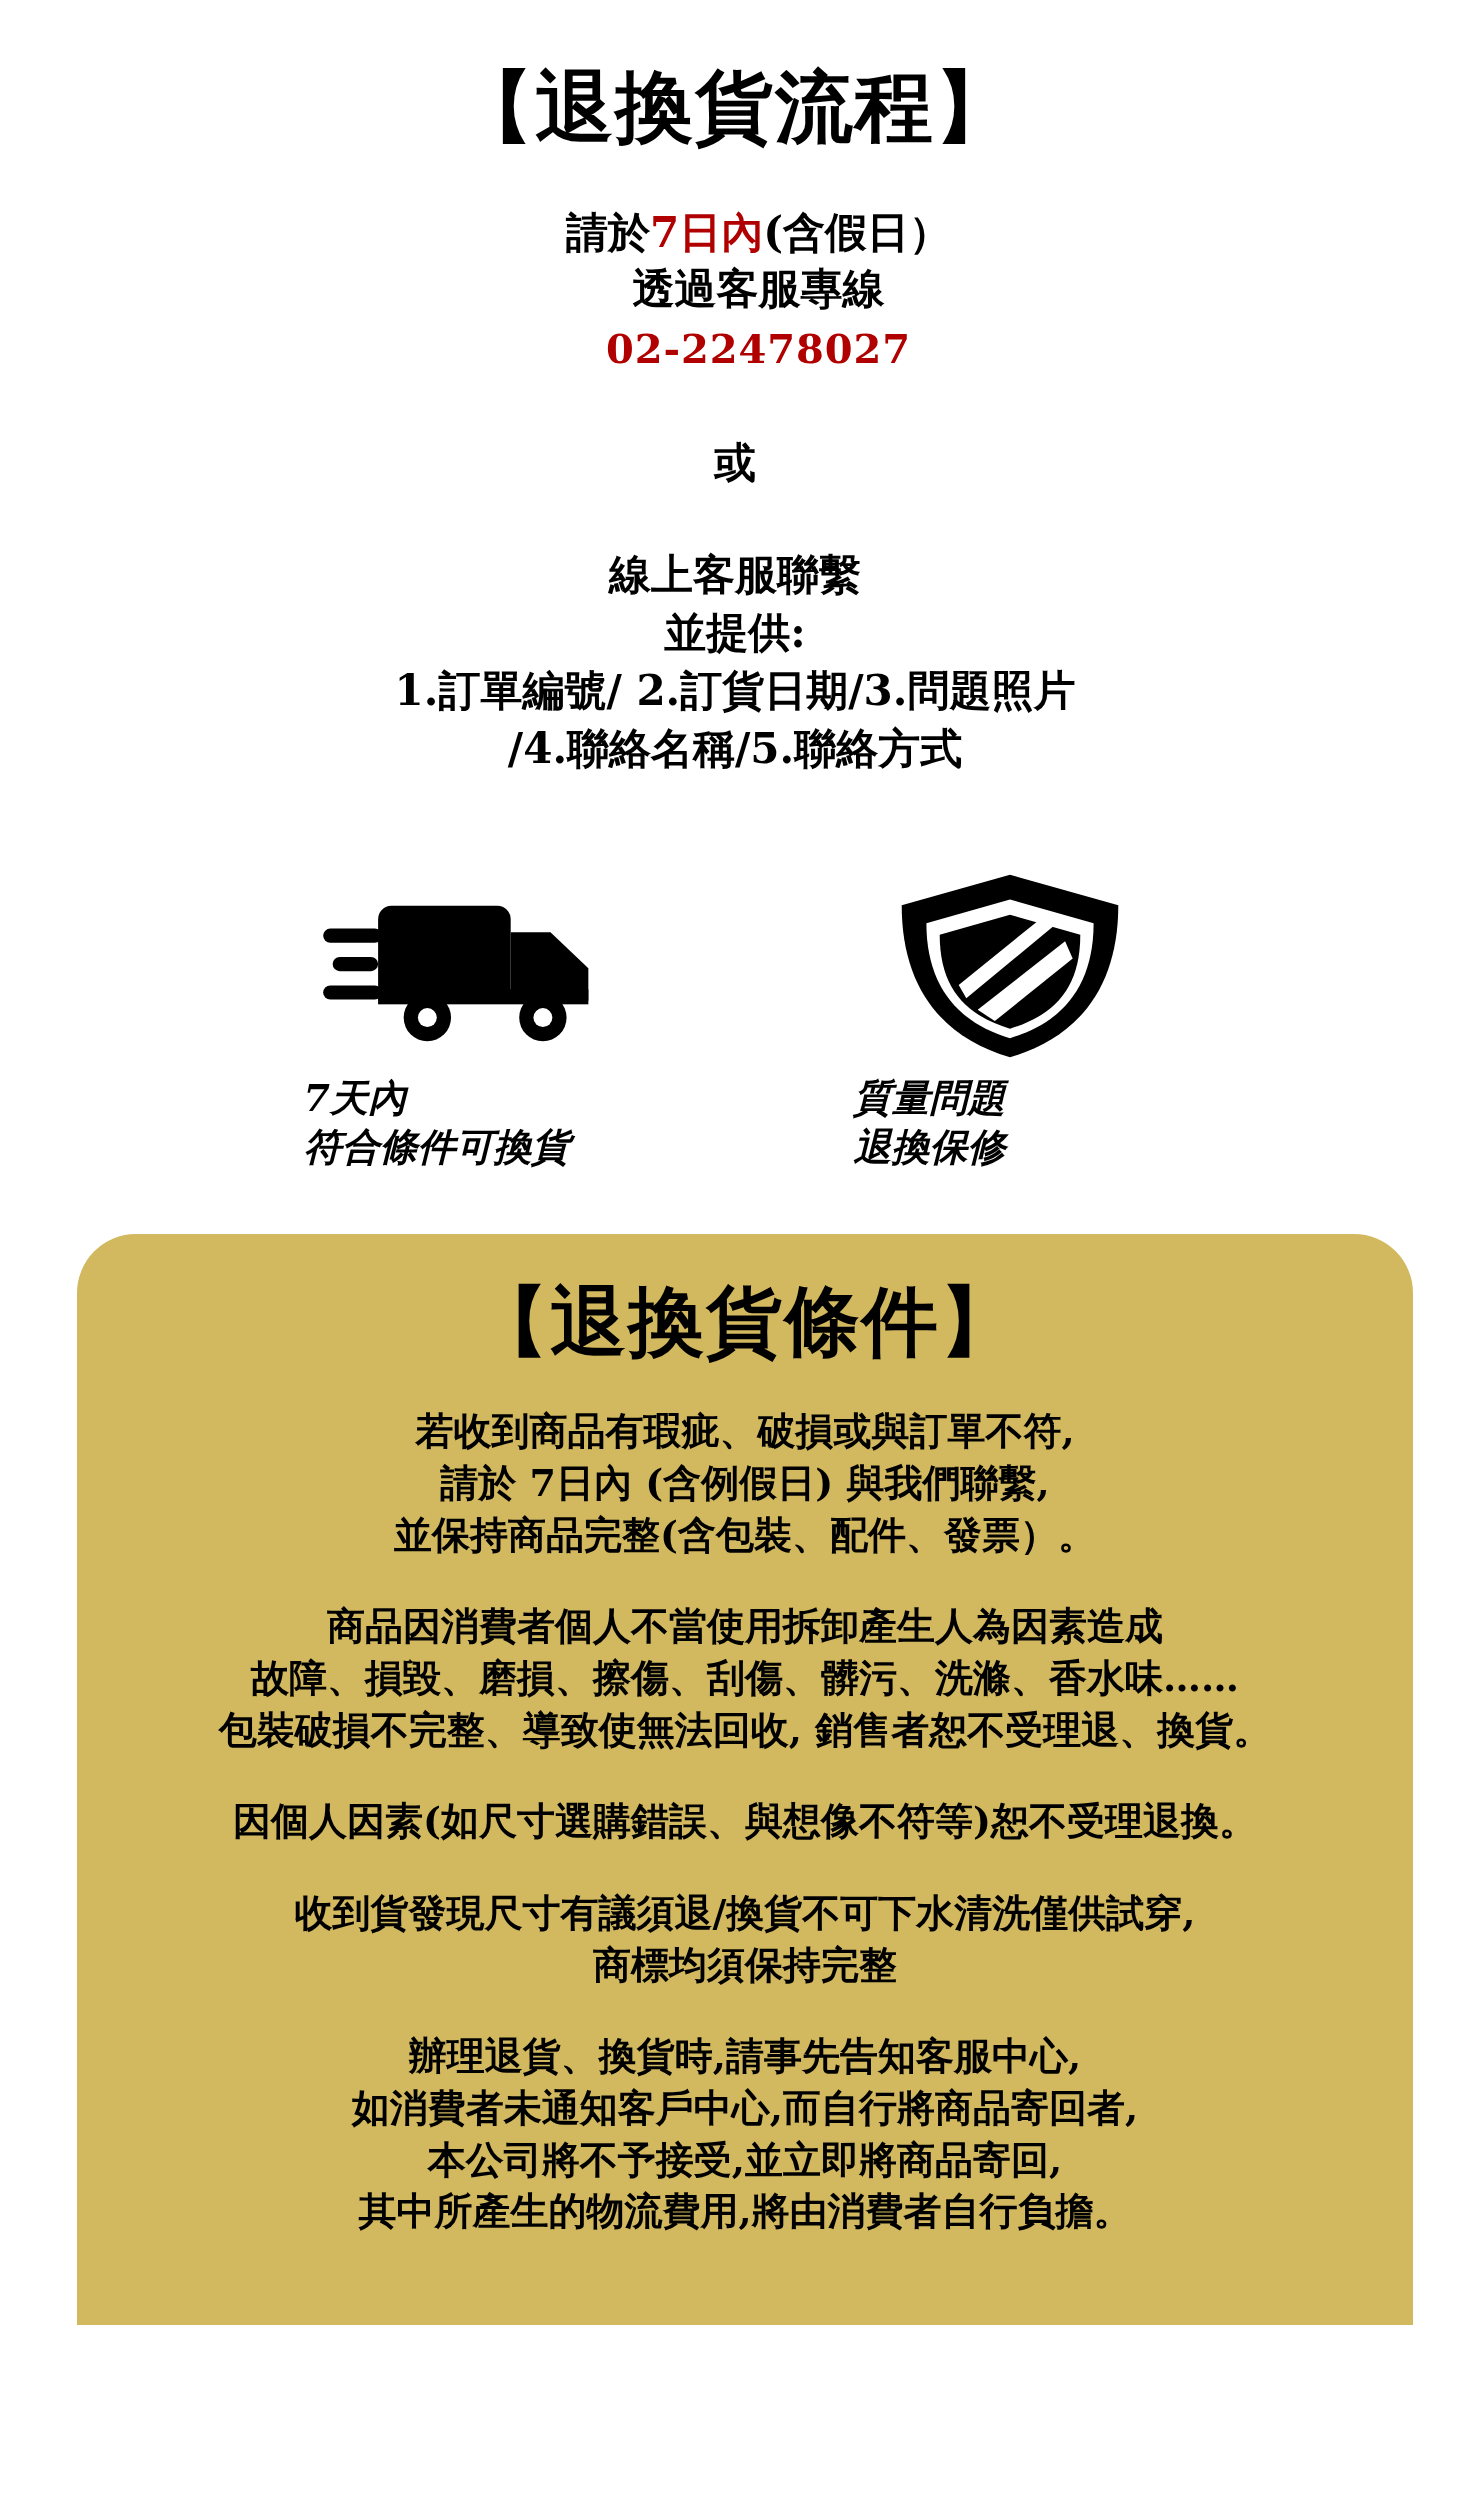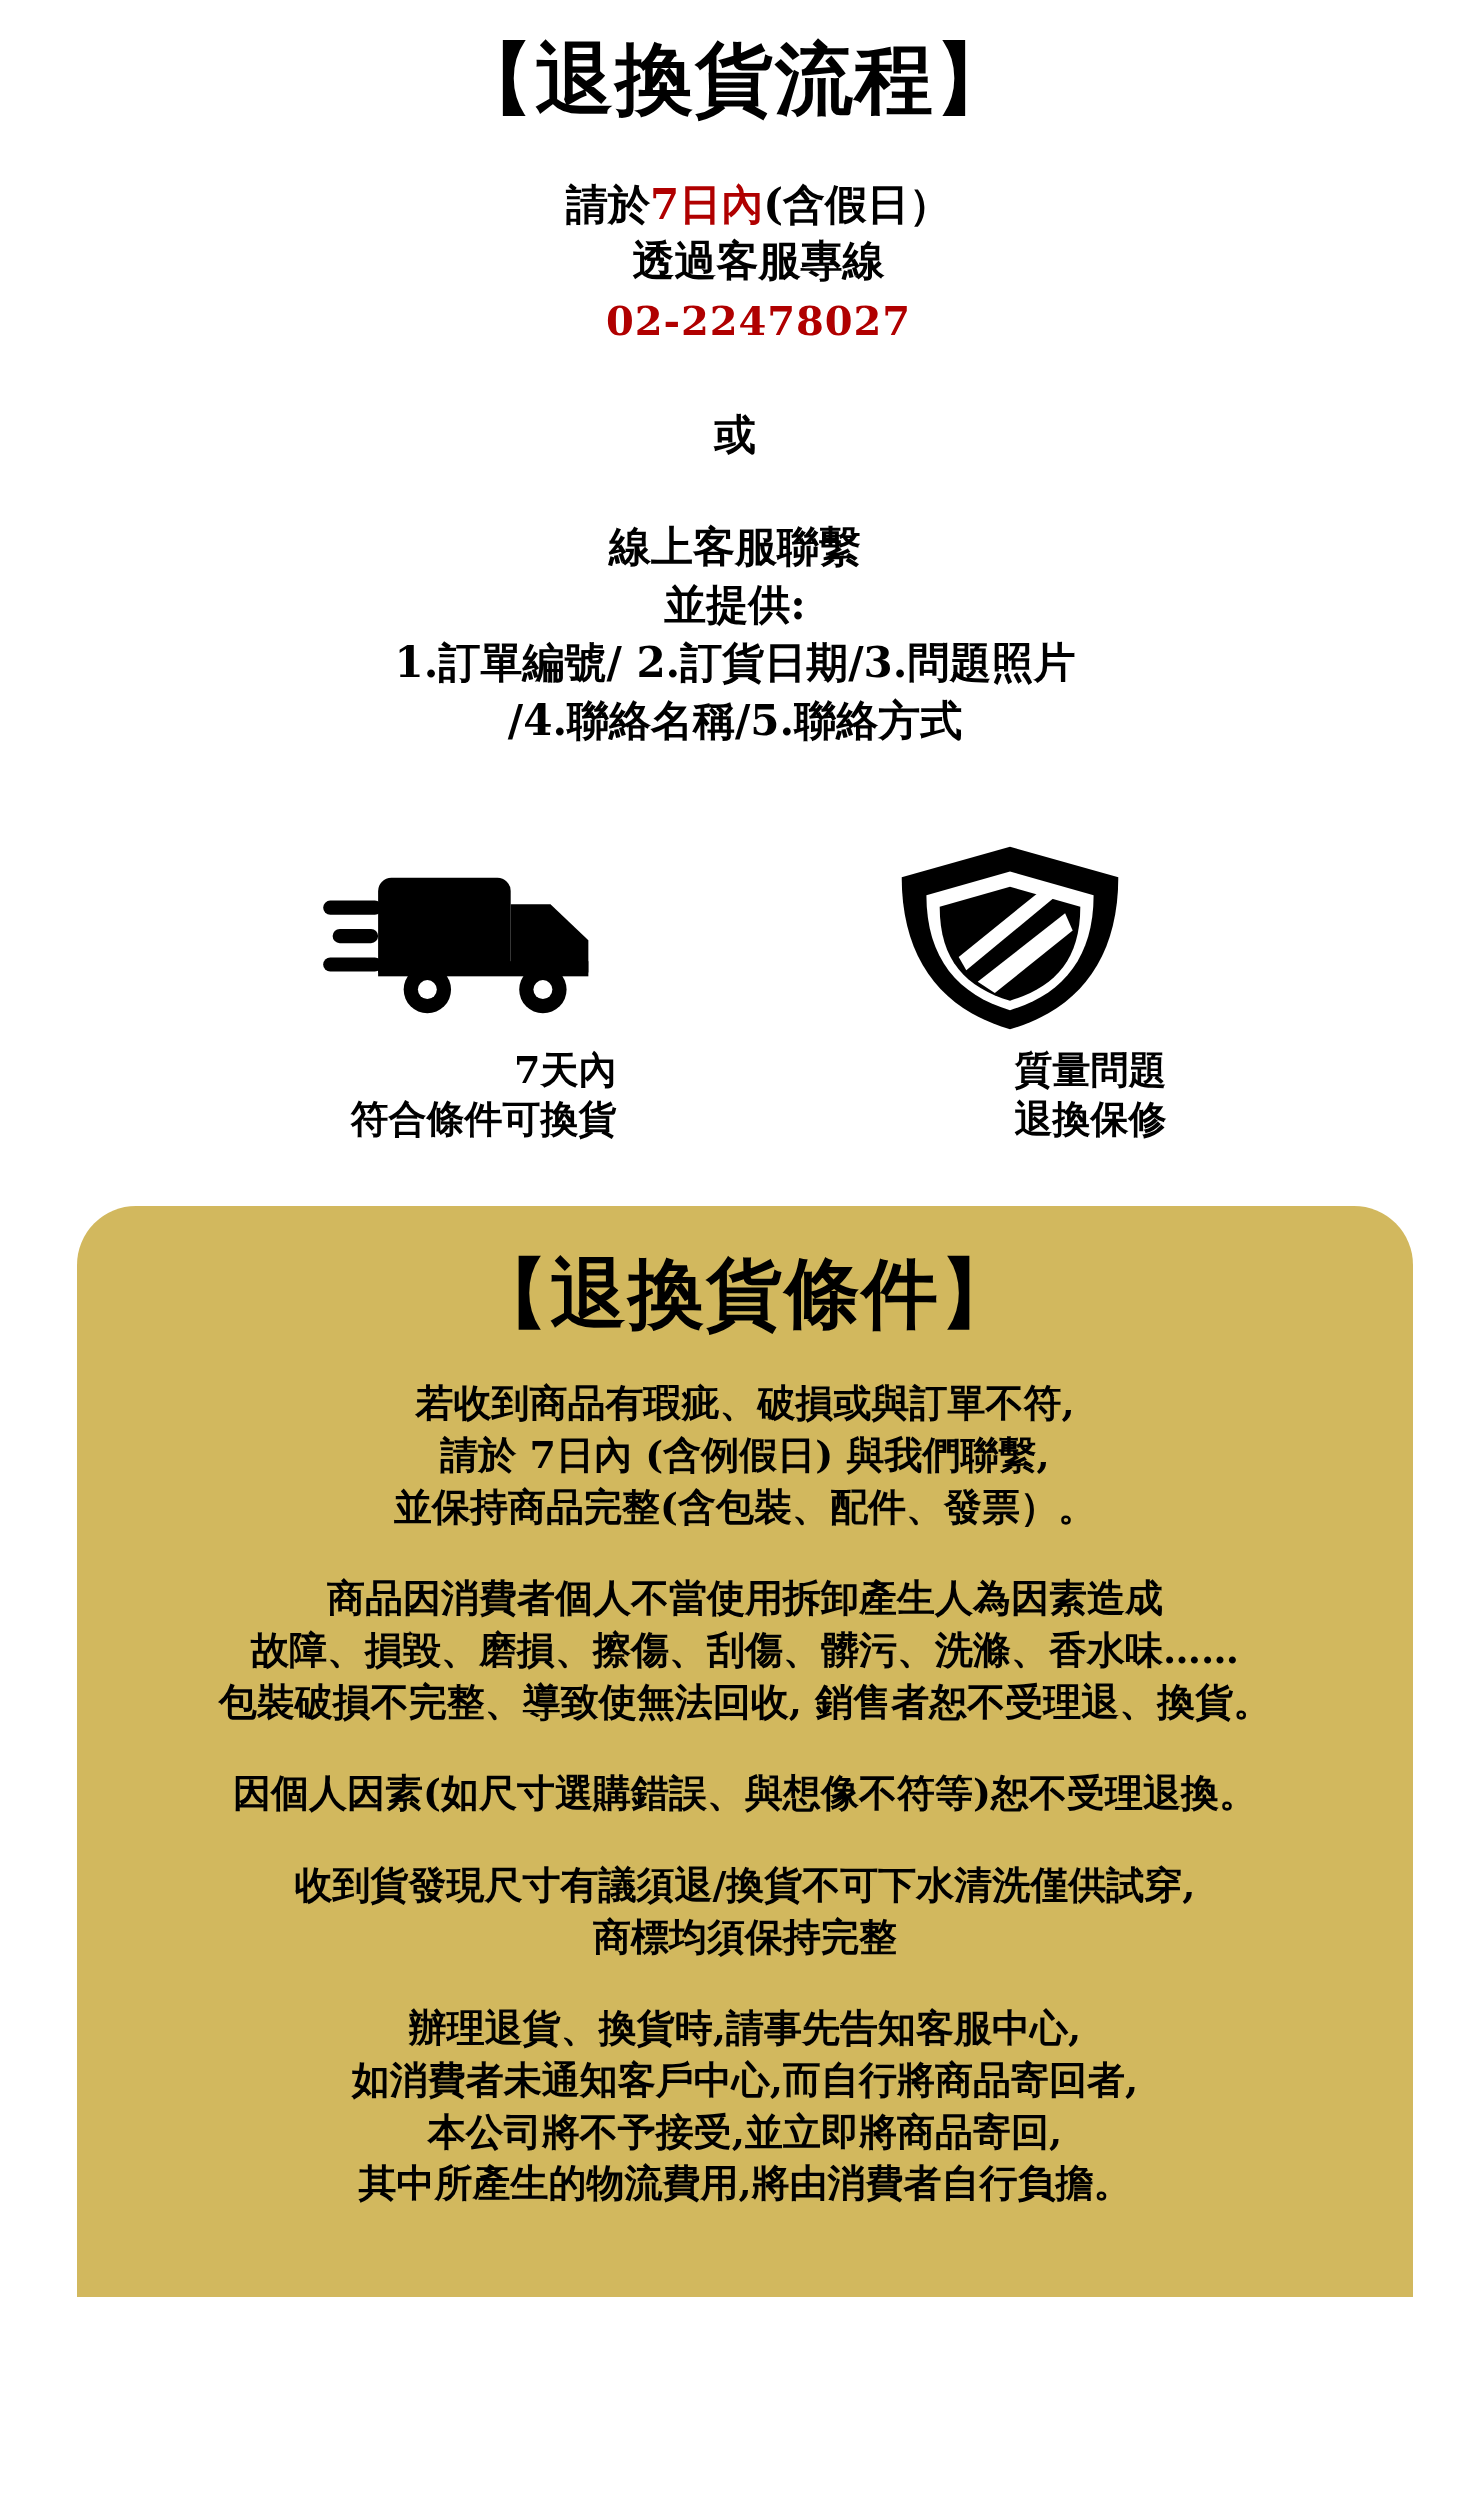--- a/index.html
+++ b/index.html
@@ -16,21 +16,21 @@
   .page {
     width: 1470px;
     min-height: 2512px;
     position: relative;
     overflow: hidden;
     background: #ffffff;
   }
 
   
   .top-section {
-    padding-top: 36px;
+    padding-top: 64px;
     text-align: center;
   }
   .main-title {
     font-size: 78px;
     font-weight: bold;
     letter-spacing: 1.9px;
     line-height: 1.1;
     margin: 0 0 55px 0;
     font-family: "DejaVu Serif", "Liberation Serif", serif;
   }
@@ -65,21 +65,22 @@
   
   .icon-row {
     display: flex;
     justify-content: center;
     align-items: flex-start;
     gap: 237px;
     margin-top: 93px;
   }
   .icon-item {
     width: 313px;
-    text-align: right;
+    text-align: left;
+    font-style: italic;
   }
   .icon-art {
     height: 190px;
     display: flex;
     align-items: center;
     justify-content: center;
   }
   .icon-caption {
     font-size: 38px;
     font-weight: bold;

